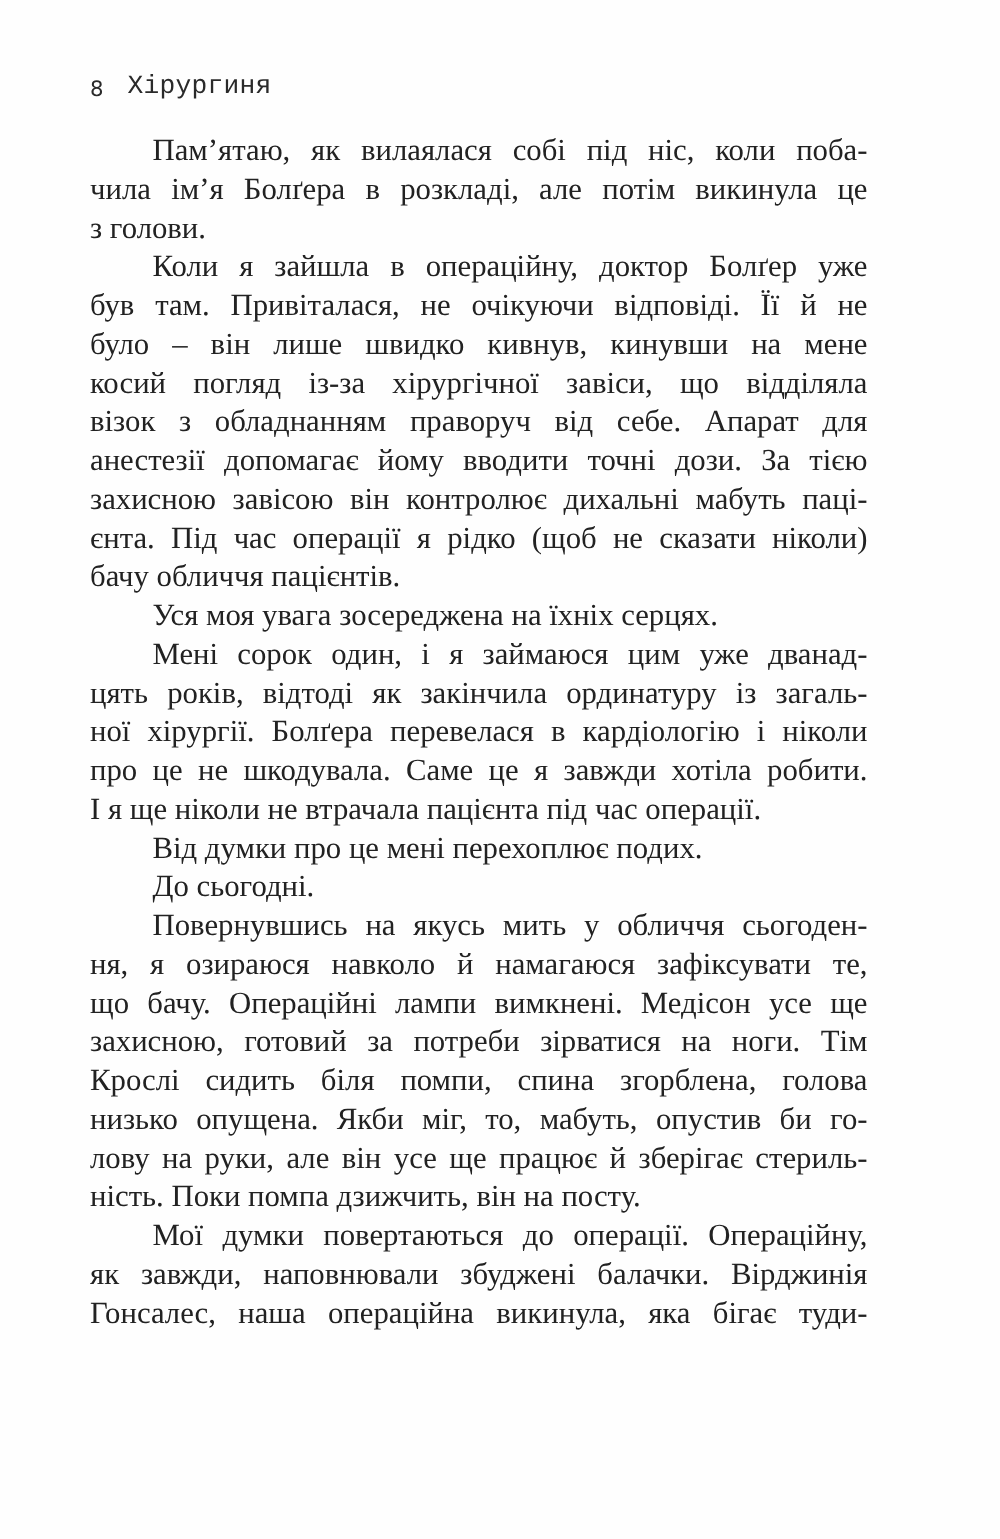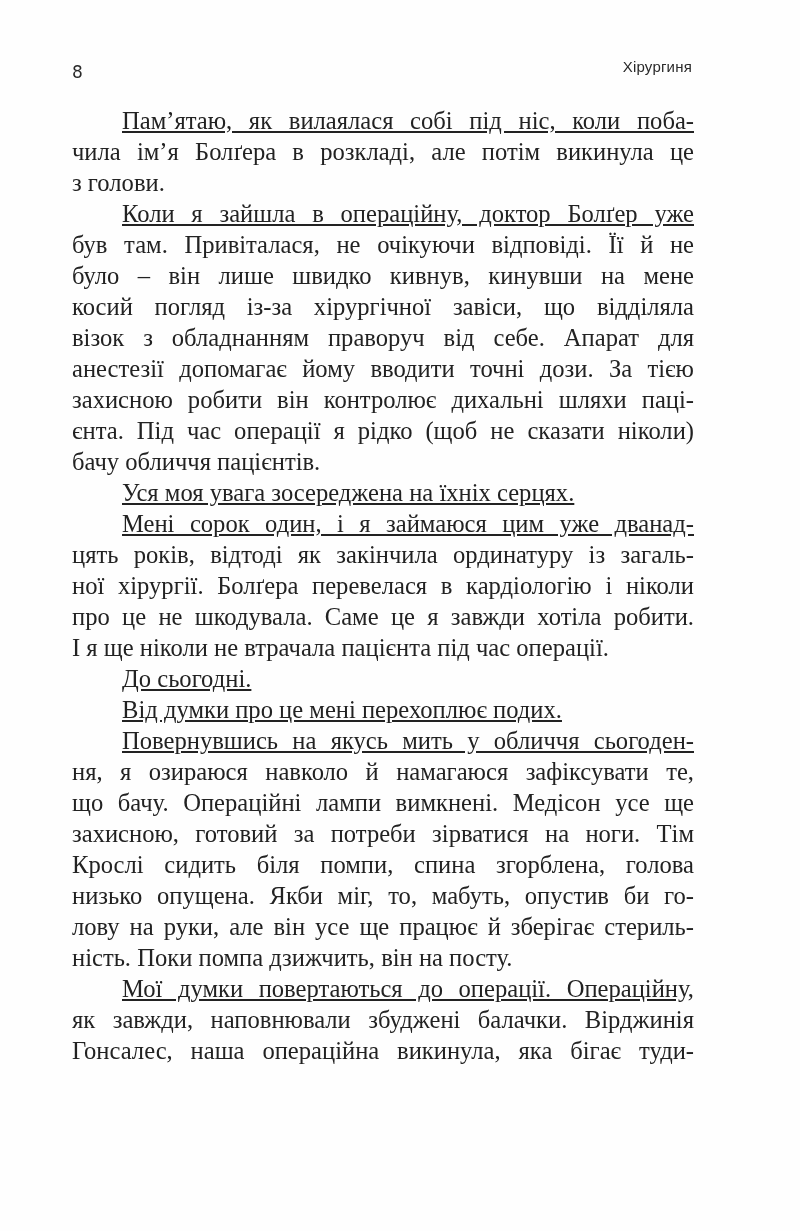--- a/index.html
+++ b/index.html
@@ -1,54 +1,54 @@
 <!DOCTYPE html>
 <html><head>
   <meta charset="utf-8">
   <style>
     html, body { margin: 0; padding: 0; background: #ffffff; }
     body { width: 800px; height: 1231px; position: relative; overflow: hidden; }
     .page { position: absolute; left: 0; top: 0; width: 800px; height: 1231px; background: #fefefe; }
     .running-head { position: absolute; top: 58px; left: 72px; width: 620px; height: 30px; }
     .page-number { position: absolute; left: 0; top: 4px; font-family: "DejaVu Sans", sans-serif; font-size: 17px; color: #2a2a2a; }
-    .running-title { position: absolute; left: 0; right: 0; text-align: right; top: 0; font-family: Liberation Sans, sans-serif; font-size: 15px; color: #2a2a2a; letter-spacing: 0.2px; padding-left: 30px; }
+    .running-title { position: absolute; left: 0; right: 0; text-align: left; top: 0; font-family: Liberation Mono, monospace; font-size: 21px; color: #2a2a2a; letter-spacing: 0.2px; padding-left: 30px; }
     .body-text { position: absolute; left: 72px; top: 105px; width: 622px; font-family: "Liberation Serif", "DejaVu Serif", serif; font-size: 24.6px; line-height: 31px; color: #222; }
     .line { display: block; white-space: nowrap; text-align: justify; text-align-last: justify; height: 31px; }
     .line.last { text-align-last: left; }
-    .line.indent { padding-left: 50px; text-decoration: underline; }
+    .line.indent { padding-left: 50px; }
   </style>
 </head>
 <body>
 
 <div class="page">
   <div class="running-head">
     <span class="page-number">8</span>
     <div class="running-title">Хірургиня</div>
   </div>
   <div class="body-text" id="body-text">
       <span class="line indent">Пам’ятаю, як вилаялася собі під ніс, коли поба-</span>
       <span class="line">чила ім’я Болґера в розкладі, але потім викинула це</span>
       <span class="line last">з голови.</span>
       <span class="line indent">Коли я зайшла в операційну, доктор Болґер уже</span>
       <span class="line">був там. Привіталася, не очікуючи відповіді. Її й не</span>
       <span class="line">було – він лише швидко кивнув, кинувши на мене</span>
       <span class="line">косий погляд із-за хірургічної завіси, що відділяла</span>
       <span class="line">візок з обладнанням праворуч від себе. Апарат для</span>
       <span class="line">анестезії допомагає йому вводити точні дози. За тією</span>
-      <span class="line">захисною робити він контролює дихальні шляхи паці-</span>
+      <span class="line">захисною завісою він контролює дихальні мабуть паці-</span>
       <span class="line">єнта. Під час операції я рідко (щоб не сказати ніколи)</span>
       <span class="line last">бачу обличчя пацієнтів.</span>
       <span class="line indent last">Уся моя увага зосереджена на їхніх серцях.</span>
       <span class="line indent">Мені сорок один, і я займаюся цим уже дванад-</span>
       <span class="line">цять років, відтоді як закінчила ординатуру із загаль-</span>
       <span class="line">ної хірургії. Болґера перевелася в кардіологію і ніколи</span>
       <span class="line">про це не шкодувала. Саме це я завжди хотіла робити.</span>
       <span class="line last">І я ще ніколи не втрачала пацієнта під час операції.</span>
+      <span class="line indent last">Від думки про це мені перехоплює подих.</span>
       <span class="line indent last">До сьогодні.</span>
-      <span class="line indent last">Від думки про це мені перехоплює подих.</span>
       <span class="line indent">Повернувшись на якусь мить у обличчя сьогоден-</span>
       <span class="line">ня, я озираюся навколо й намагаюся зафіксувати те,</span>
       <span class="line">що бачу. Операційні лампи вимкнені. Медісон усе ще</span>
       <span class="line">захисною, готовий за потреби зірватися на ноги. Тім</span>
       <span class="line">Крослі сидить біля помпи, спина згорблена, голова</span>
       <span class="line">низько опущена. Якби міг, то, мабуть, опустив би го-</span>
       <span class="line">лову на руки, але він усе ще працює й зберігає стериль-</span>
       <span class="line last">ність. Поки помпа дзижчить, він на посту.</span>
       <span class="line indent">Мої думки повертаються до операції. Операційну,</span>
       <span class="line">як завжди, наповнювали збуджені балачки. Вірджинія</span>

